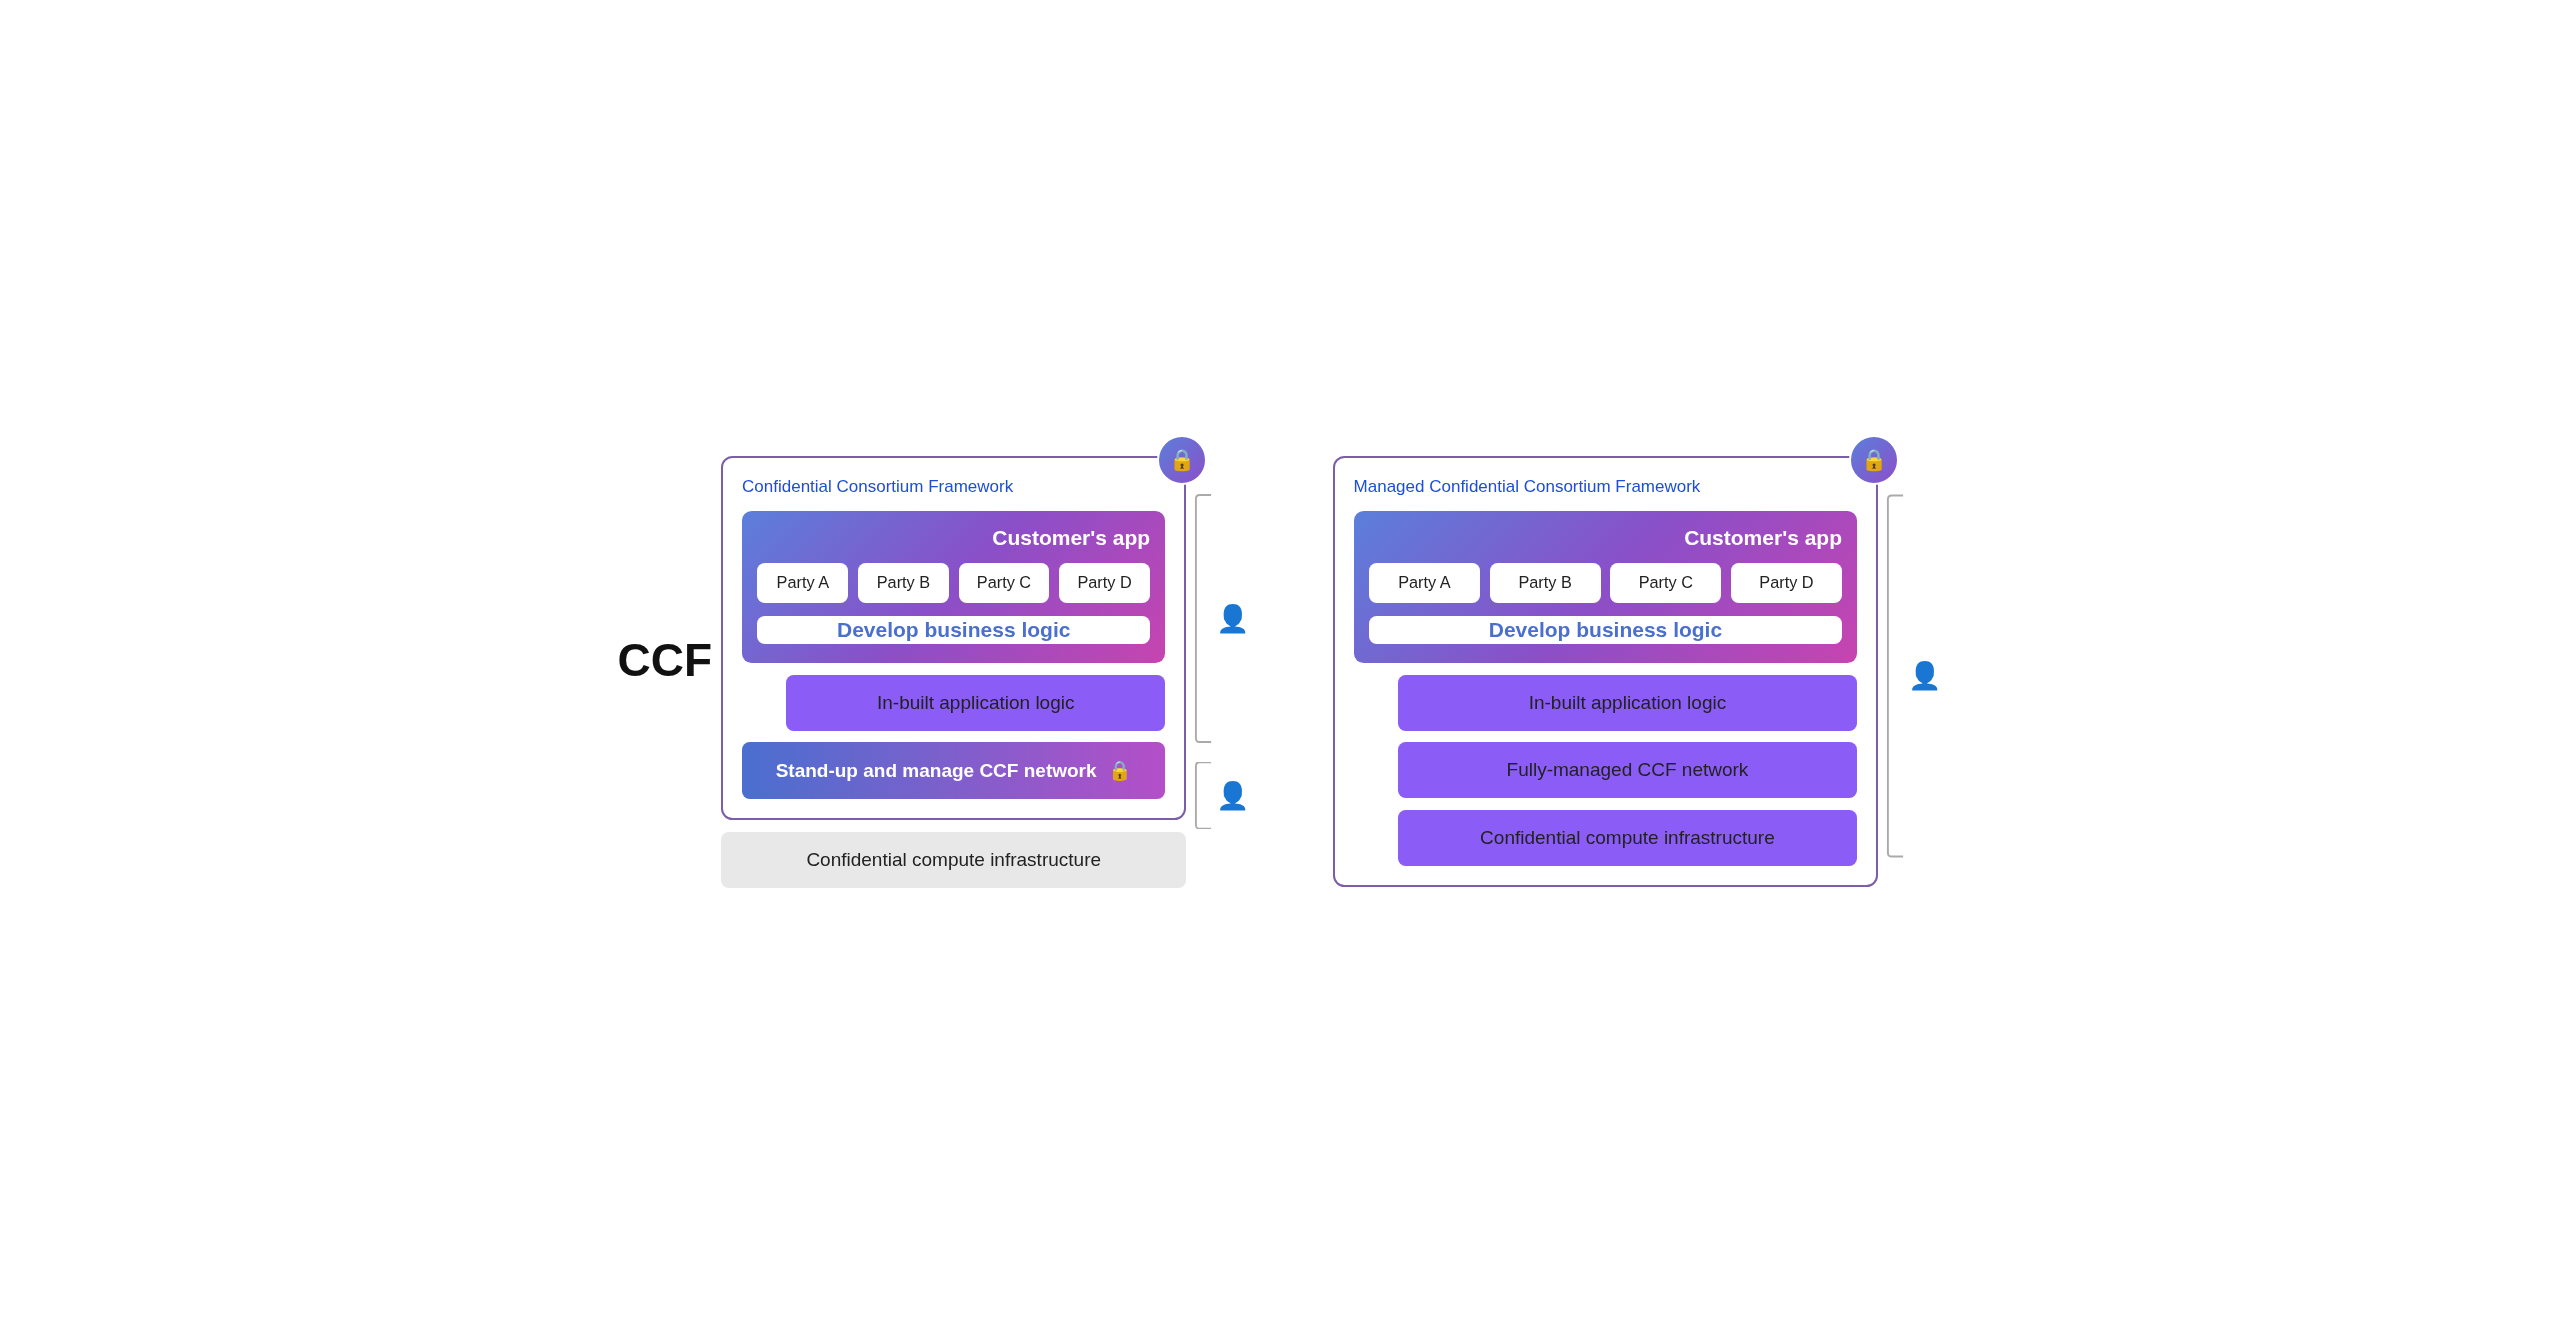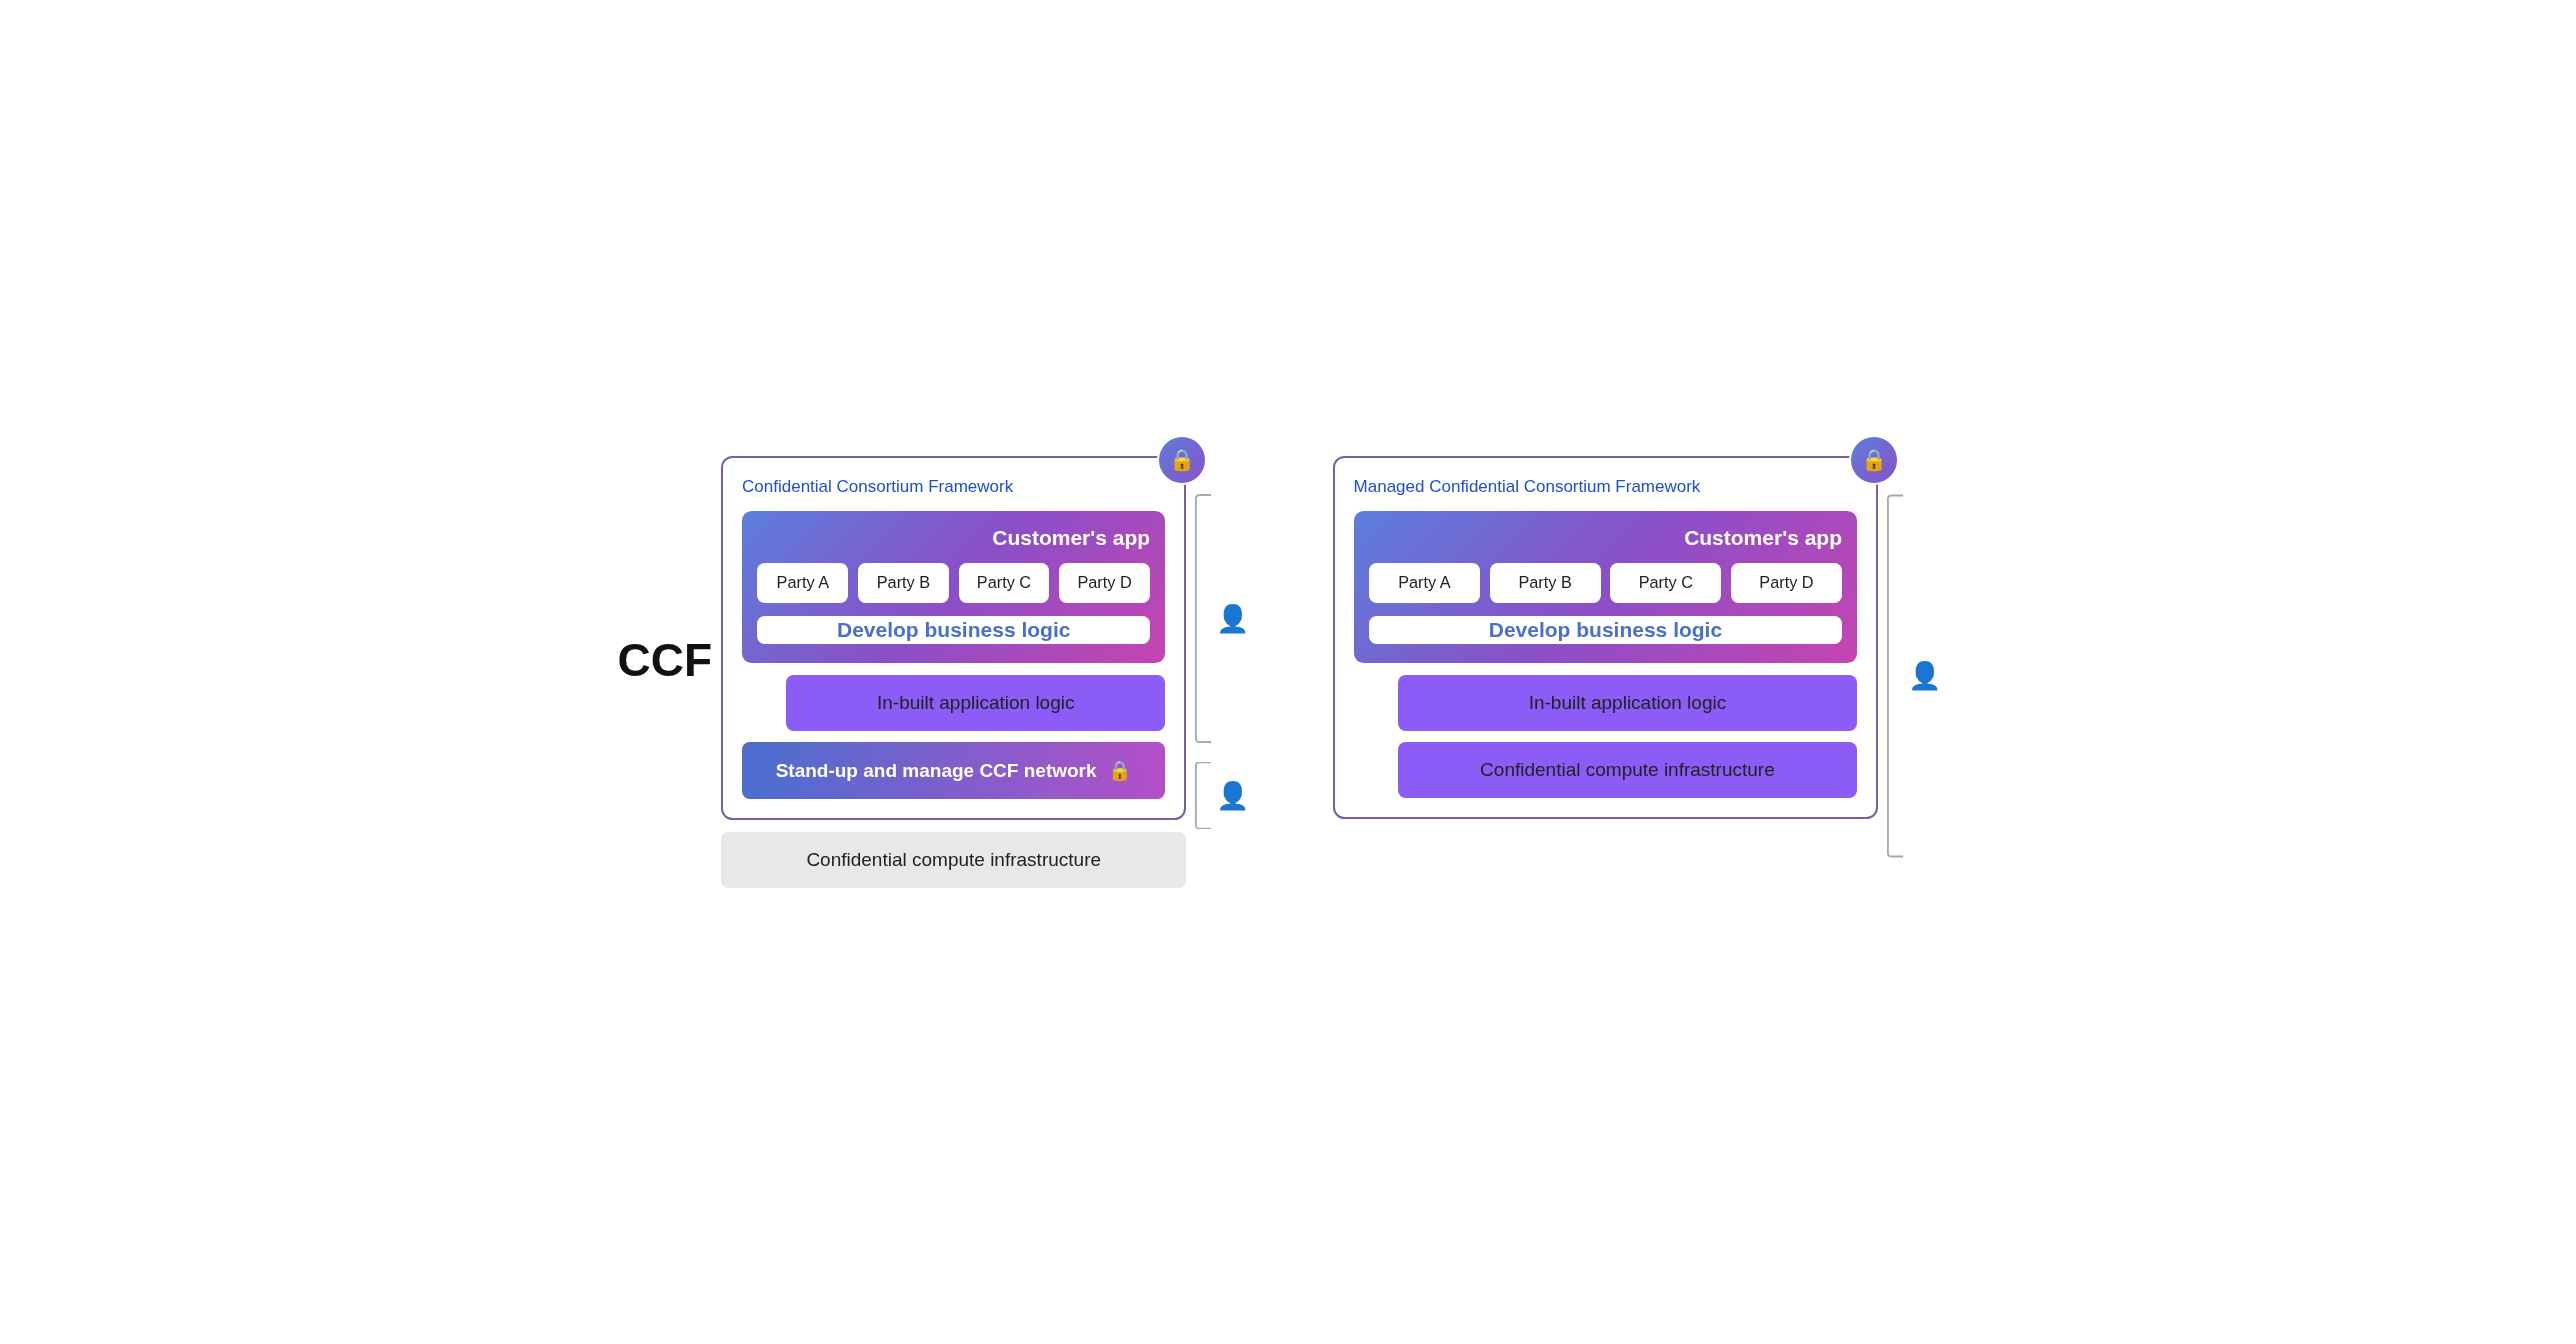--- a/index.html
+++ b/index.html
@@ -247,20 +247,21 @@
               <div class="party-box">Party C</div>
               <div class="party-box">Party D</div>
             </div>
             <div class="develop-logic-box">
               <span class="develop-logic-text">Develop business logic</span>
             </div>
           </div>
 
           <div class="gray-box">In-built application logic</div>
 
+          <div class="gray-box">Fully-managed CCF network</div>
 
           <div class="gray-box" style="margin-bottom:0;">Confidential compute infrastructure</div>
         </div>
       </div>
 
       <div style="display:flex; flex-direction:column; margin-left:7.7px; padding-top:38px; height:100%; gap:0; align-items:center;">
         <div style="display:flex; flex-direction:row; align-items:stretch; height:364px;">
           <svg width="19" height="364" class="bracket-svg" viewBox="0 0 20 380">
             <path d="M18,0 L6,0 Q2,0 2,4 L2,376 Q2,380 6,380 L18,380" stroke="#aaaaaa" stroke-width="2" fill="none"></path>
           </svg>

